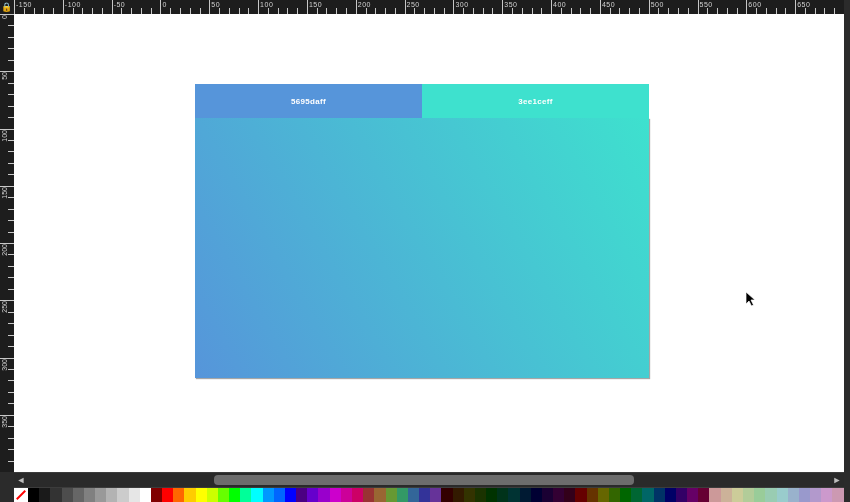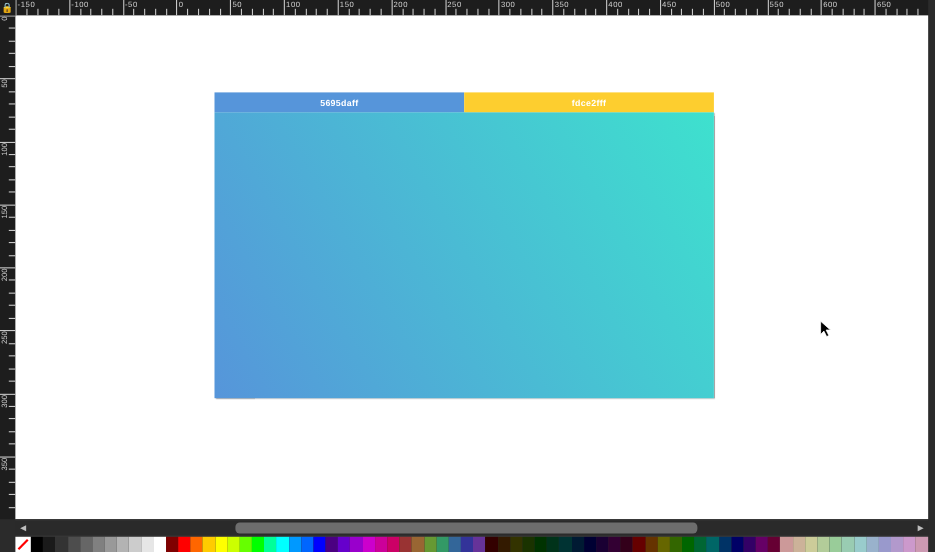--- a/index.html
+++ b/index.html
@@ -10,21 +10,21 @@
   .ruler-h .tick-major{position:absolute;top:0;width:1px;height:14px;background:#c8c8c8;}
   .ruler-h .tick-label{position:absolute;top:1px;transform:translateX(2px);font-size:7px;color:#d0d0d0;white-space:nowrap;}
   .ruler-v{position:absolute;left:0;top:14px;bottom:30px;width:14px;background:#1d1d1d;color:#cbcbcb;border-right:1px solid #3a3a3a;overflow:hidden;}
   .ruler-v .tick-major{position:absolute;left:0;height:1px;width:14px;background:#c8c8c8;}
   .ruler-v .tick-label{position:absolute;left:1px;font-size:7px;color:#d0d0d0;transform-origin:left top;transform:rotate(-90deg) translate(-100%,0);white-space:nowrap;}
   .lock-icon{position:absolute;left:0;top:0;width:14px;height:14px;background:#1d1d1d;color:#bbb;font-size:9px;line-height:14px;text-align:center;border-right:1px solid #3a3a3a;border-bottom:1px solid #3a3a3a;}
   
   .canvas-area{position:absolute;left:14px;right:6px;top:14px;bottom:30px;background:#ffffff;overflow:hidden;}
   
   .artwork{position:absolute;left:181px;top:70px;width:454px;height:278px;}
-  .swatch-row{display:flex;height:18px;width:100%;}
+  .swatch-row{display:flex;height:34px;width:100%;}
   .swatch{flex:1;display:flex;align-items:center;justify-content:center;color:#fff;font-weight:bold;font-size:8px;letter-spacing:0.3px;}
   .gradient-rect{width:100%;height:260px;box-shadow:1px 1px 1px rgba(0,0,0,0.35);}
   
   .cursor{position:absolute;width:12px;height:16px;pointer-events:none;}
   
   .hscroll{position:absolute;left:14px;right:6px;bottom:14px;height:14px;background:#2a2a2a;border-top:1px solid #3c3c3c;border-bottom:1px solid #3c3c3c;}
   .hscroll .thumb{position:absolute;top:2px;bottom:2px;left:200px;width:420px;background:#6d6d6d;border-radius:4px;}
   .hscroll .arrow{position:absolute;top:0;width:14px;height:14px;color:#bdbdbd;font-size:9px;line-height:14px;text-align:center;}
   .hscroll .arrow.left{left:0;}
   .hscroll .arrow.right{right:0;}
@@ -197,22 +197,22 @@
       <div class="tick-major" style="top: 435.1px; width: 6px; left: 8px;"></div>
       <div class="tick-major" style="top: 446.55px; width: 6px; left: 8px;"></div>
     </div>
 
   <div class="canvas-area">
     <div class="artwork">
       <div class="swatch-row">
         <div class="swatch" id="sw0" style="background: rgb(86, 149, 218);">
             <span>5695daff</span>
           </div>
-        <div class="swatch" id="sw2" style="background: rgb(253, 206, 47);">
-            <span>fdce2fff</span>
+        <div class="swatch" id="sw1" style="background: rgb(62, 225, 206);">
+            <span>3ee1ceff</span>
           </div>
       </div>
       <div class="gradient-rect" id="gradient-rect" style="background: linear-gradient(60deg, rgb(86, 149, 218) 0%, rgb(62, 225, 206) 100%);"></div>
     </div>
 
     <svg class="cursor" style="left:732px;top:278px" viewBox="0 0 12 16">
       <path d="M0 0 L0 12 L3 9 L5.5 14 L7.5 13 L5 8 L9 8 Z" fill="#000" stroke="#fff" stroke-width="0.7"></path>
     </svg>
   </div>
 

